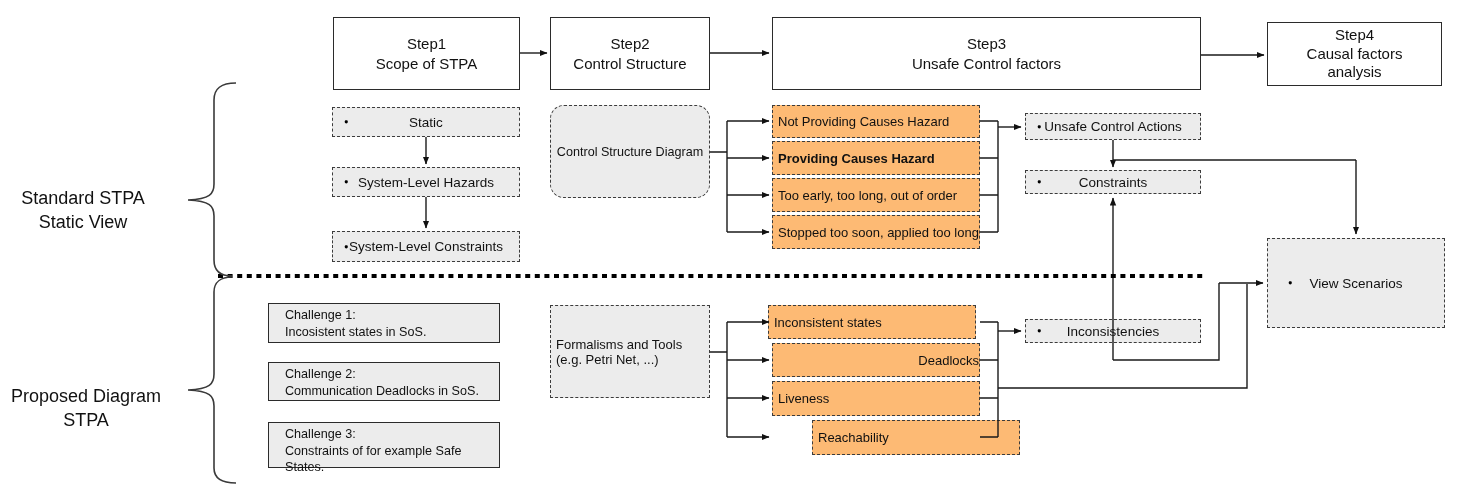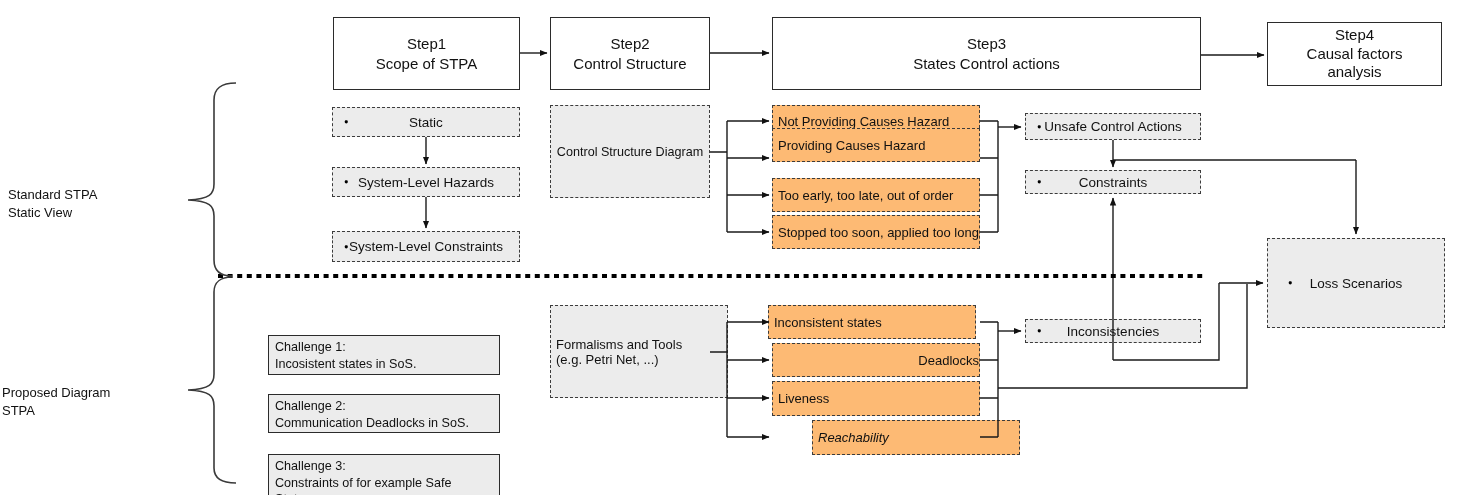--- a/index.html
+++ b/index.html
@@ -13,38 +13,38 @@
   .dashed{border:1.5px dashed #3c3c3c;}
   .gray{background:#ececec;}
   .white{background:#fdba74;}
   .step{font-size:15px;line-height:1.32;white-space:pre-line;}
   .lbl{font-size:13.5px;}
   .small{font-size:13px;}
   .leftalign{justify-content:flex-start;text-align:left;padding-left:5px;}
   .preline{white-space:pre-line;}
   .bullet{position:absolute;left:11px;top:50%;transform:translateY(-54%);font-size:7.5px;color:#000;}
   .ls-bullet{left:20px;}
-  .challenge{display:block;font-size:12.6px;line-height:1.32;padding:3px 6px;text-align:left;margin-top:32px;}
+  .challenge{display:block;font-size:12.6px;line-height:1.32;padding:3px 16px;text-align:left;}
   .challenge .t{display:block;}
-  .sidelabel{position:absolute;font-size:13px;line-height:1.35;white-space:pre-line;}
-  .nowrap{white-space:nowrap;}
+  .sidelabel{position:absolute;font-size:18px;line-height:1.35;text-align:center;white-space:pre-line;}
+  .nowrap{white-space:nowrap;border-radius:14px;}
   svg#wires{position:absolute;left:0;top:0;z-index:6;pointer-events:none;}
   .box{z-index:2;}
 </style>
 </head>
 <body>
 
 <div id="stage">
 
   <div class="box solid step preline" style="left:333px;top:17px;width:187px;height:73px;">Step1
 Scope of STPA</div>
   <div class="box solid step preline" style="left:550px;top:17px;width:160px;height:73px;">Step2
 Control Structure</div>
   <div class="box solid step preline" style="left:772px;top:17px;width:429px;height:73px;">Step3
-States Control actions</div>
+Unsafe Control factors</div>
   <div class="box solid step preline" style="left:1267px;top:22px;width:175px;height:64px;line-height:1.25;">Step4
 Causal factors
 analysis</div>
 
   <div class="sidelabel" style="left:8px;top:186px;width:150px;">Standard STPA
 Static View</div>
   <div class="sidelabel" style="left:2px;top:384px;width:168px;">Proposed Diagram
 STPA</div>
 
   <div class="box dashed gray lbl" style="left:332px;top:107px;width:188px;height:30px;">
@@ -60,72 +60,72 @@
     <span>System-Level Constraints</span>
   </div>
 
   <div class="box dashed gray lbl nowrap" style="left:550px;top:105px;width:160px;height:93px;font-size:12.6px;">
     <span>Control Structure Diagram</span>
   </div>
 
   <div class="box dashed white small leftalign" style="left:772px;top:105px;width:208px;height:33px;">
     <span>Not Providing Causes Hazard</span>
     </div>
-  <div class="box dashed white small leftalign" style="left:772px;top:128px;width:208px;height:34px;">
+  <div class="box dashed white small leftalign" style="left:772px;top:141px;width:208px;height:34px;font-weight:bold;">
     <span>Providing Causes Hazard</span>
     </div>
   <div class="box dashed white small leftalign" style="left:772px;top:178px;width:208px;height:34px;">
-    <span>Too early, too late, out of order</span>
+    <span>Too early, too long, out of order</span>
     </div>
   <div class="box dashed white small leftalign" style="left:772px;top:215px;width:208px;height:34px;">
     <span>Stopped too soon, applied too long</span>
     </div>
 
   <div class="box dashed gray lbl" style="left:1025px;top:113px;width:176px;height:27px;">
     <span class="bullet">●</span>
     <span>Unsafe Control Actions</span>
   </div>
   <div class="box dashed gray lbl" style="left:1025px;top:170px;width:176px;height:24px;">
     <span class="bullet">●</span>
     <span>Constraints</span>
   </div>
 
   <div class="box dashed gray lbl" style="left:1267px;top:238px;width:178px;height:90px;">
     <span class="bullet ls-bullet">●</span>
-    <span>Loss Scenarios</span>
+    <span>View Scenarios</span>
   </div>
 
   <div class="box solidgray challenge" style="left:268px;top:303px;width:232px;height:40px;">
     <span class="t">Challenge 1:</span>
     <span>Incosistent states in SoS.</span>
   </div>
   <div class="box solidgray challenge" style="left:268px;top:362px;width:232px;height:39px;">
     <span class="t">Challenge 2:</span>
     <span>Communication Deadlocks in SoS.</span>
   </div>
   <div class="box solidgray challenge" style="left:268px;top:422px;width:232px;height:46px;">
     <span class="t">Challenge 3:</span>
     <span>Constraints of for example Safe States.</span>
   </div>
 
-  <div class="box dashed gray lbl leftalign preline" style="left:550px;top:305px;width:178px;height:93px;font-size:13px;">
+  <div class="box dashed gray lbl leftalign preline" style="left:550px;top:305px;width:160px;height:93px;font-size:13px;">
     <span class="preline">Formalisms and Tools
 (e.g. Petri Net, ...)</span>
   </div>
 
   <div class="box dashed white small leftalign" style="left:768px;top:305px;width:208px;height:34px;align-items:center;">
     <span>Inconsistent states</span>
     </div>
   <div class="box dashed white small leftalign" style="left:772px;top:343px;width:208px;height:34px;justify-content:flex-end;">
     <span>Deadlocks</span>
     </div>
   <div class="box dashed white small leftalign" style="left:772px;top:381px;width:208px;height:35px;">
     <span>Liveness</span>
     </div>
-  <div class="box dashed white small leftalign" style="left:812px;top:420px;width:208px;height:35px;font-style:italic;">
+  <div class="box dashed white small leftalign" style="left:812px;top:420px;width:208px;height:35px;">
     <span>Reachability</span>
     </div>
 
   <div class="box dashed gray lbl" style="left:1025px;top:319px;width:176px;height:24px;">
     <span class="bullet">●</span>
     <span>Inconsistencies</span>
   </div>
 
   <svg id="wires" width="1471" height="495" viewBox="0 0 1471 495">
     <defs>

